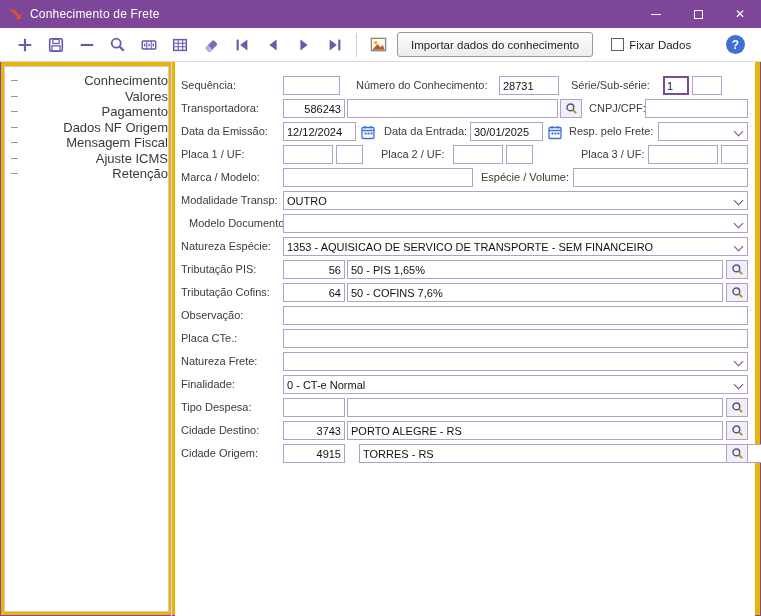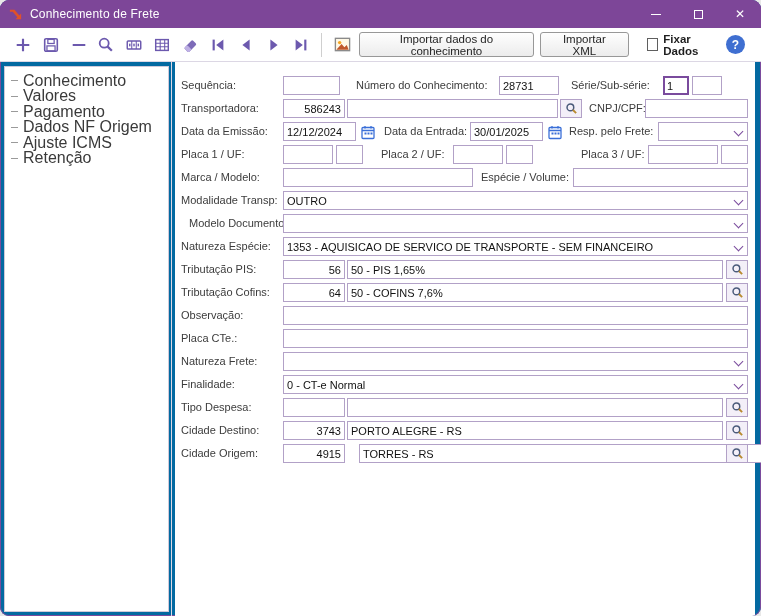--- a/index.html
+++ b/index.html
@@ -1,42 +1,42 @@
 <!DOCTYPE html>
 <html><head>
 <meta charset="utf-8">
 <style>
   html,body{margin:0;padding:0;background:#e8e8e8;}
-  .window{position:relative;width:761px;height:616px;background:#0369a1;overflow:hidden;
-    font-family:"Liberation Sans",sans-serif;box-shadow:inset 0 0 0 1px #7a4b9d;border-radius:9px;}
+  .window{position:relative;width:761px;height:616px;background:#eab308;overflow:hidden;
+    font-family:"Liberation Sans",sans-serif;box-shadow:inset 0 0 0 1px #7a4b9d;}
   
   .titlebar{position:absolute;left:0;top:0;right:0;height:28px;background:#7d4698;
     display:flex;align-items:center;padding-left:8px;gap:7px;}
   .titlebar .title{color:#fff;font-size:12px;letter-spacing:.2px;}
   .wbtns{margin-left:auto;display:flex;height:28px;}
   .wbtn{width:42px;height:28px;display:flex;align-items:center;justify-content:center;cursor:pointer;}
   .glyph-min{width:10px;height:1px;background:#fff;display:block;}
   .glyph-max{width:9px;height:9px;border:1px solid #fff;display:block;box-sizing:border-box;}
   .glyph-close{color:#fff;font-size:12px;line-height:1;}
   
   .toolbar{position:absolute;left:0;top:28px;right:0;height:34px;background:#fff;
     border-bottom:1px solid #dcd7e4;display:flex;align-items:center;padding:0 12px;gap:6px;box-sizing:border-box;}
   .tbtn{width:25px;height:25px;display:flex;align-items:center;justify-content:center;border:0;background:transparent;padding:0;cursor:pointer;border-radius:3px;}
   .tsep{width:1px;height:24px;background:#cfcfcf;margin:0 3px;}
   .pushbtn{height:25px;padding:0 13px;font-size:11.5px;color:#1f1f1f;border:1px solid #989898;
     border-radius:3px;background:linear-gradient(#fefefe,#ececec);cursor:pointer;font-family:"Liberation Sans",sans-serif;}
-  .chk{display:flex;align-items:center;gap:5px;margin-left:12px;cursor:pointer;font-weight:bold;}
+  .chk{display:flex;align-items:center;gap:5px;margin-left:12px;cursor:pointer;}
   .chkbox{width:13px;height:13px;border:1px solid #5f5f5f;background:#fff;box-sizing:border-box;}
   .chklabel{font-size:11.5px;color:#1f1f1f;}
   .helpbtn{width:19px;height:19px;border-radius:50%;background:#3f6fd1;color:#fff;font-size:12px;font-weight:bold;
     display:flex;align-items:center;justify-content:center;margin-left:auto;margin-right:4px;border:0;cursor:pointer;}
   
   .sidebar{position:absolute;left:4px;top:66px;width:165px;bottom:4px;border:1px solid #cfc9d9;
     background:#fff;box-sizing:border-box;padding-top:6px;}
-  .tree-item{height:15.5px;display:flex;align-items:center;gap:5px;padding-left:6px;font-size:16px;color:#3a3a3a;cursor:pointer;}
+  .tree-item{height:15.5px;display:flex;align-items:center;gap:5px;padding-left:6px;font-size:13px;color:#3a3a3a;cursor:pointer;justify-content:space-between;}
   .tree-dash{width:7px;height:1px;background:#9a9a9a;flex:0 0 auto;}
   .splitter{position:absolute;left:171px;top:62px;bottom:0;width:1px;background:#ddd8e3;}
   
   .form{position:absolute;left:175px;top:62px;width:580px;bottom:0;background:#fff;}
   .frow{position:absolute;left:0;right:0;height:19px;}
   .flabel{position:absolute;top:3px;font-size:11px;color:#3c3c3c;white-space:nowrap;}
   .field{position:absolute;top:0;height:19px;box-sizing:border-box;border:1px solid #b2a1c7;background:#fff;
     font-size:11px;line-height:16px;padding:1px 3px 0;color:#111;white-space:nowrap;overflow:hidden;cursor:text;}
   .field.num{text-align:right;}
   .field.focus{border:1px solid #7a4b9d;box-shadow:inset 0 0 0 1px #7a4b9d;}
@@ -144,21 +144,20 @@
     </button>
     <div class="tsep"></div>
     <button class="tbtn">
       <svg width="19" height="19" viewBox="0 0 20 20">
           <rect x="2.5" y="3.5" width="15" height="13" fill="#fff8e6" stroke="#8a8a8a" stroke-width="1.4"></rect>
           <circle cx="7" cy="8" r="1.8" fill="#f5a623"></circle>
           <path d="M3.5 15.5 L9 9.5 L12 13 L14.5 10.5 L16.5 15.5 Z" fill="#c0572b"></path>
         </svg>
     </button>
     <button class="pushbtn">Importar dados do conhecimento</button>
-    <button class="pushbtn">Importar XML</button>
     <div class="chk">
       <span class="chkbox"></span>
       <span class="chklabel">Fixar Dados</span>
     </div>
     <button class="helpbtn">
       <span>?</span>
     </button>
   </div>
 
   <div class="sidebar">
@@ -170,20 +169,24 @@
         <span class="tree-dash"></span>
         <span>Valores</span>
       </div>
     <div class="tree-item">
         <span class="tree-dash"></span>
         <span>Pagamento</span>
       </div>
     <div class="tree-item">
         <span class="tree-dash"></span>
         <span>Dados NF Origem</span>
+      </div>
+    <div class="tree-item">
+        <span class="tree-dash"></span>
+        <span>Mensagem Fiscal</span>
       </div>
     <div class="tree-item">
         <span class="tree-dash"></span>
         <span>Ajuste ICMS</span>
       </div>
     <div class="tree-item">
         <span class="tree-dash"></span>
         <span>Retenção</span>
       </div>
   </div>

